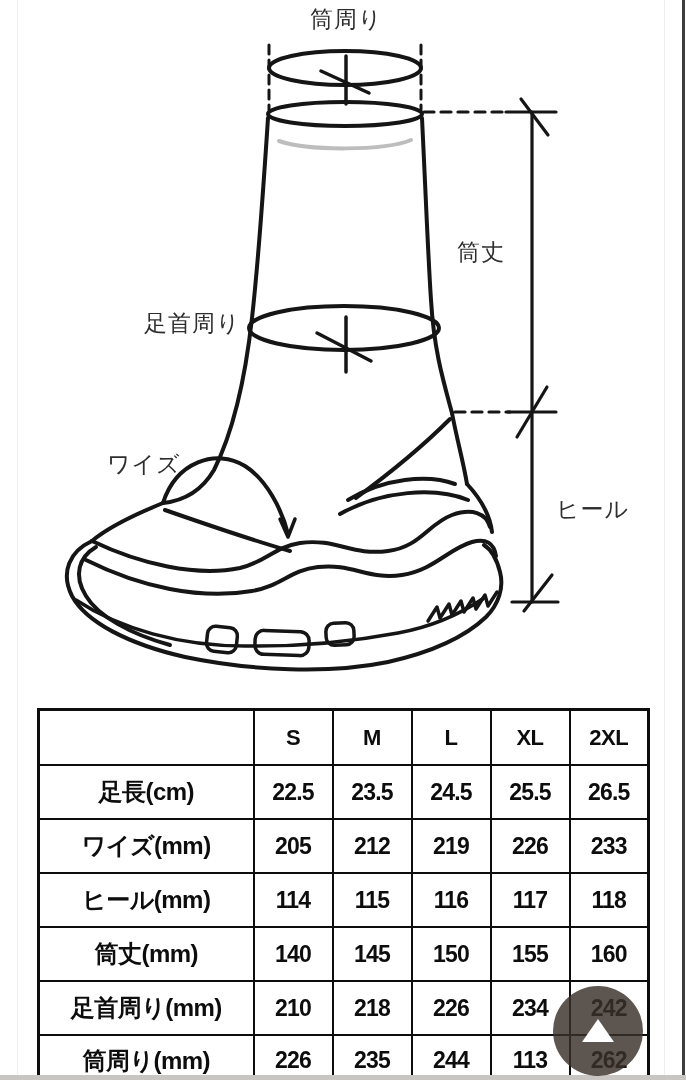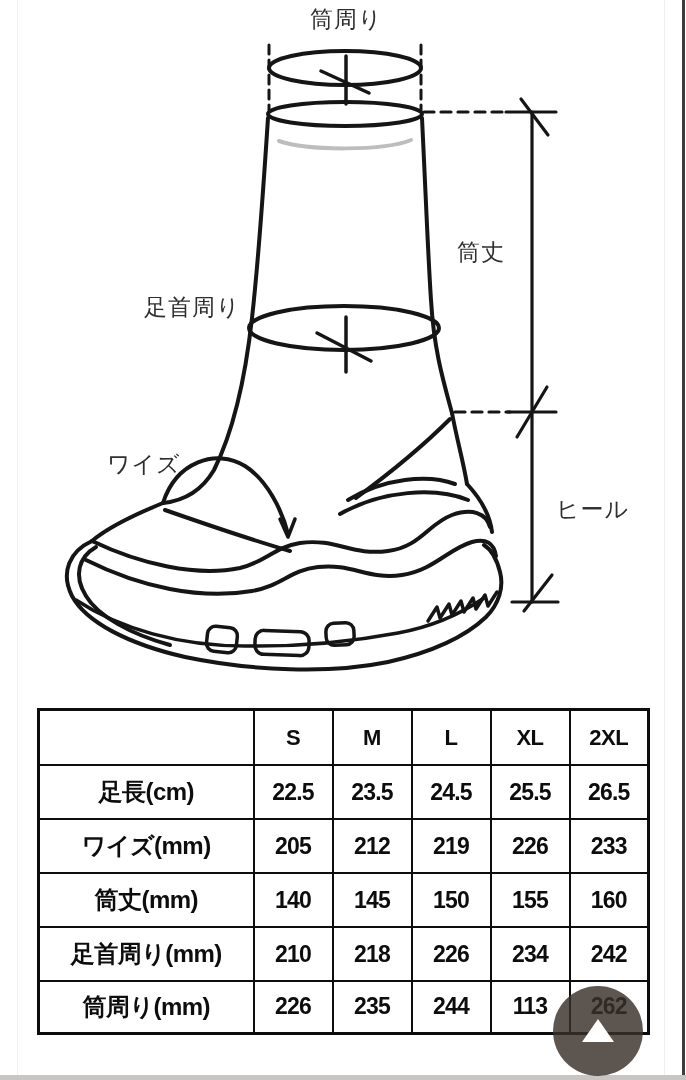--- a/index.html
+++ b/index.html
@@ -19,21 +19,21 @@
 
   
   .diagram{position:absolute;left:0;top:0;width:629px;height:700px;}
   .diagram svg{position:absolute;left:0;top:0;}
   .dlabel{
     position:absolute;font-size:23px;color:#2e2e2e;font-weight:500;
     letter-spacing:1px;white-space:nowrap;
   }
   .lab-tube-circ{left:310px;top:4px;}
   .lab-tube-height{left:457px;top:237px;}
-  .lab-ankle{left:144px;top:292px;}
+  .lab-ankle{left:144px;top:308px;}
   .lab-width{left:107px;top:449px;}
   .lab-heel{left:556px;top:494px;}
 
   
   .size-table-wrap{position:absolute;left:37px;top:708px;width:611px;}
   table.size-table{
     border-collapse:collapse;table-layout:fixed;width:611px;
     font-family:"Liberation Sans","DejaVu Sans",sans-serif;
   }
   table.size-table td{
@@ -161,20 +161,28 @@
       </tr>
       <tr class="t-row">
         <td class="row-label">ワイズ(mm)</td>
         <td class="val">205</td>
         <td class="val">212</td>
         <td class="val">219</td>
         <td class="val">226</td>
         <td class="val">233</td>
       </tr>
       <tr class="t-row">
+        <td class="row-label">ヒール(mm)</td>
+        <td class="val">114</td>
+        <td class="val">115</td>
+        <td class="val">116</td>
+        <td class="val">117</td>
+        <td class="val">118</td>
+      </tr>
+      <tr class="t-row">
         <td class="row-label">筒丈(mm)</td>
         <td class="val">140</td>
         <td class="val">145</td>
         <td class="val">150</td>
         <td class="val">155</td>
         <td class="val">160</td>
       </tr>
       <tr class="t-row">
         <td class="row-label">足首周り(mm)</td>
         <td class="val">210</td>

